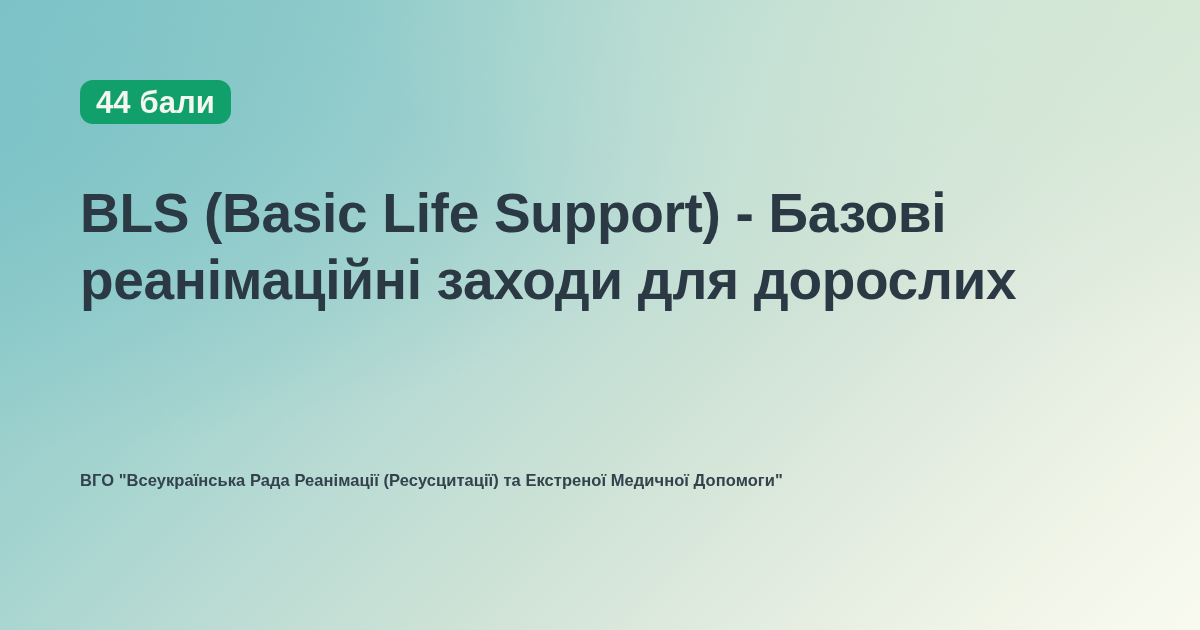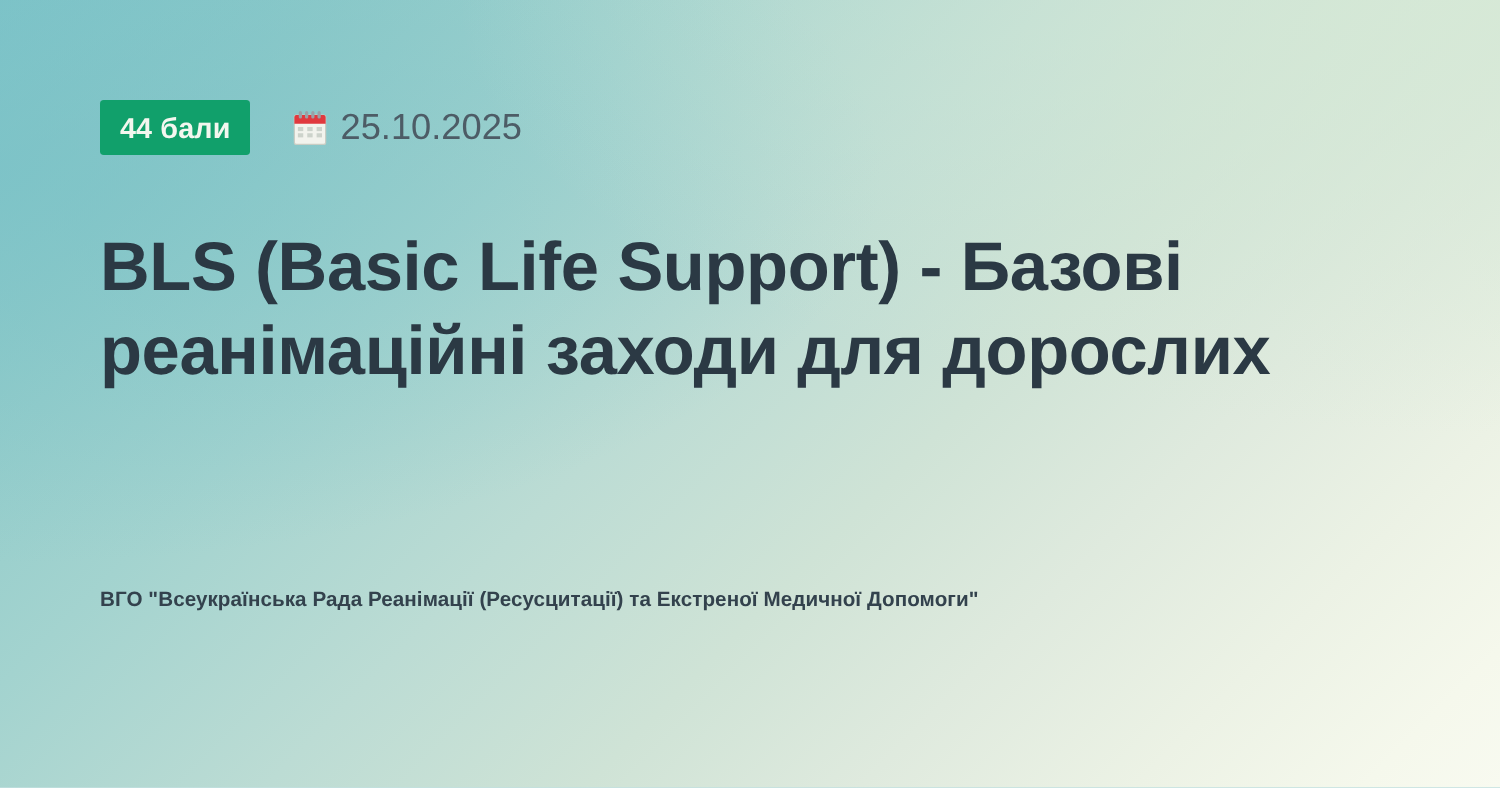--- a/index.html
+++ b/index.html
@@ -62,24 +62,24 @@
     height: 44px;
     margin-top: 0;
   }
 
   .points-badge {
     display: inline-flex;
     align-items: center;
     justify-content: center;
     height: 44px;
     padding: 0 16px;
-    border-radius: 3px;
+    border-radius: 13px;
     background: #11a06b;
     color: #f3f7ef;
-    font-size: 23px;
+    font-size: 31px;
     font-weight: 700;
     letter-spacing: 0.1px;
     line-height: 1;
     white-space: nowrap;
   }
 
   .meta-item {
     display: inline-flex;
     align-items: center;
     gap: 10px;
@@ -140,41 +140,20 @@
 </style>
 </head>
 <body>
 
 <div class="og-card">
 
   <div class="meta-row">
 
     <span class="points-badge">44 бали</span>
 
-    <span class="meta-item">
-      <span class="meta-icon icon-calendar">
-        <svg width="28" height="29" viewBox="0 0 28 29" xmlns="http://www.w3.org/2000/svg" aria-hidden="true">
-          <rect x="1.5" y="4" width="25" height="23.5" rx="1.6" fill="#f2f3ed" stroke="#c9cdc4" stroke-width="1"></rect>
-          <path d="M1.5 5.6a1.6 1.6 0 0 1 1.6-1.6h21.8a1.6 1.6 0 0 1 1.6 1.6V11H1.5z" fill="#e0393e"></path>
-          <rect x="5" y="0.8" width="2.6" height="6" rx="1.3" fill="#9aa0a6"></rect>
-          <rect x="10" y="0.8" width="2.6" height="6" rx="1.3" fill="#9aa0a6"></rect>
-          <rect x="15" y="0.8" width="2.6" height="6" rx="1.3" fill="#9aa0a6"></rect>
-          <rect x="20" y="0.8" width="2.6" height="6" rx="1.3" fill="#9aa0a6"></rect>
-          <g fill="#cdd3cb">
-            <rect x="4.3" y="13.6" width="4.3" height="3.3"></rect>
-            <rect x="11.8" y="13.6" width="4.3" height="3.3"></rect>
-            <rect x="19.3" y="13.6" width="4.3" height="3.3"></rect>
-            <rect x="4.3" y="18.6" width="4.3" height="3.3"></rect>
-            <rect x="11.8" y="18.6" width="4.3" height="3.3"></rect>
-            <rect x="19.3" y="18.6" width="4.3" height="3.3"></rect>
-          </g>
-        </svg>
-      </span>
-      <span>25.10.2025</span>
-    </span>
 
 
   </div>
 
   <h1 class="title">BLS (Basic Life Support) - Базові реанімаційні заходи для дорослих</h1>
 
   <div class="spacer"></div>
 
   <p class="organiser">ВГО "Всеукраїнська Рада Реанімації (Ресусцитації) та Екстреної Медичної Допомоги"</p>
 

